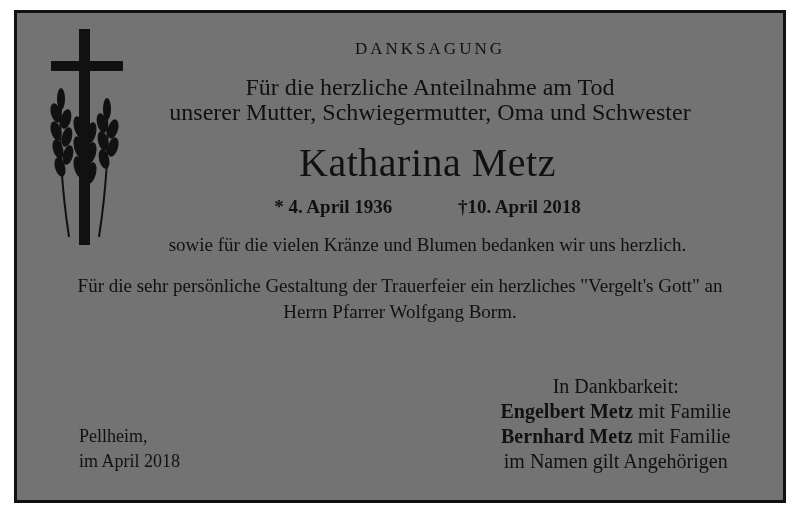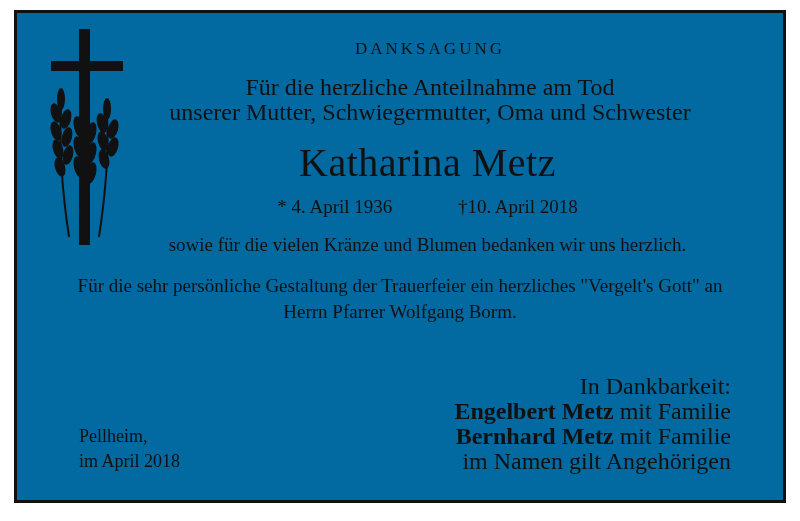--- a/index.html
+++ b/index.html
@@ -14,21 +14,21 @@
     color: #111111;
     overflow: hidden;
   }
   .notice {
     position: relative;
     width: 772px;
     height: 493px;
     margin: 10px auto 0 auto;
     border: 3px solid #111111;
     box-sizing: border-box;
-    background: #0369a1;
+    background: #737373;
   }
   .inner {
     position: absolute;
     left: 0; top: 0; right: 0; bottom: 0;
     padding: 14px 22px 10px 22px;
     box-sizing: border-box;
   }
   .heading {
     text-align: center;
     font-size: 17px;
@@ -49,20 +49,21 @@
     font-size: 40px;
     margin-top: 14px;
     margin-left: 55px;
     letter-spacing: 0.5px;
   }
   .dates {
     text-align: center;
     font-size: 19px;
     margin-top: 10px;
     margin-left: 55px;
+    font-weight: bold;
   }
   .dates .gap {
     display: inline-block;
     width: 56px;
   }
   .thanks-line {
     text-align: center;
     font-size: 19px;
     margin-top: 16px;
     margin-left: 55px;
@@ -90,22 +91,22 @@
     position: absolute;
     left: 40px;
     bottom: 8px;
     font-size: 18px;
     line-height: 25px;
   }
   .footer-right {
     position: absolute;
     right: 30px;
     bottom: 8px;
-    text-align: right;
-    font-size: 24px;
+    text-align: center;
+    font-size: 20px;
     line-height: 25px;
   }
   .footer-right .bold {
     font-weight: bold;
   }
   .cross-art {
     position: absolute;
     left: 16px;
     top: 14px;
     width: 110px;

